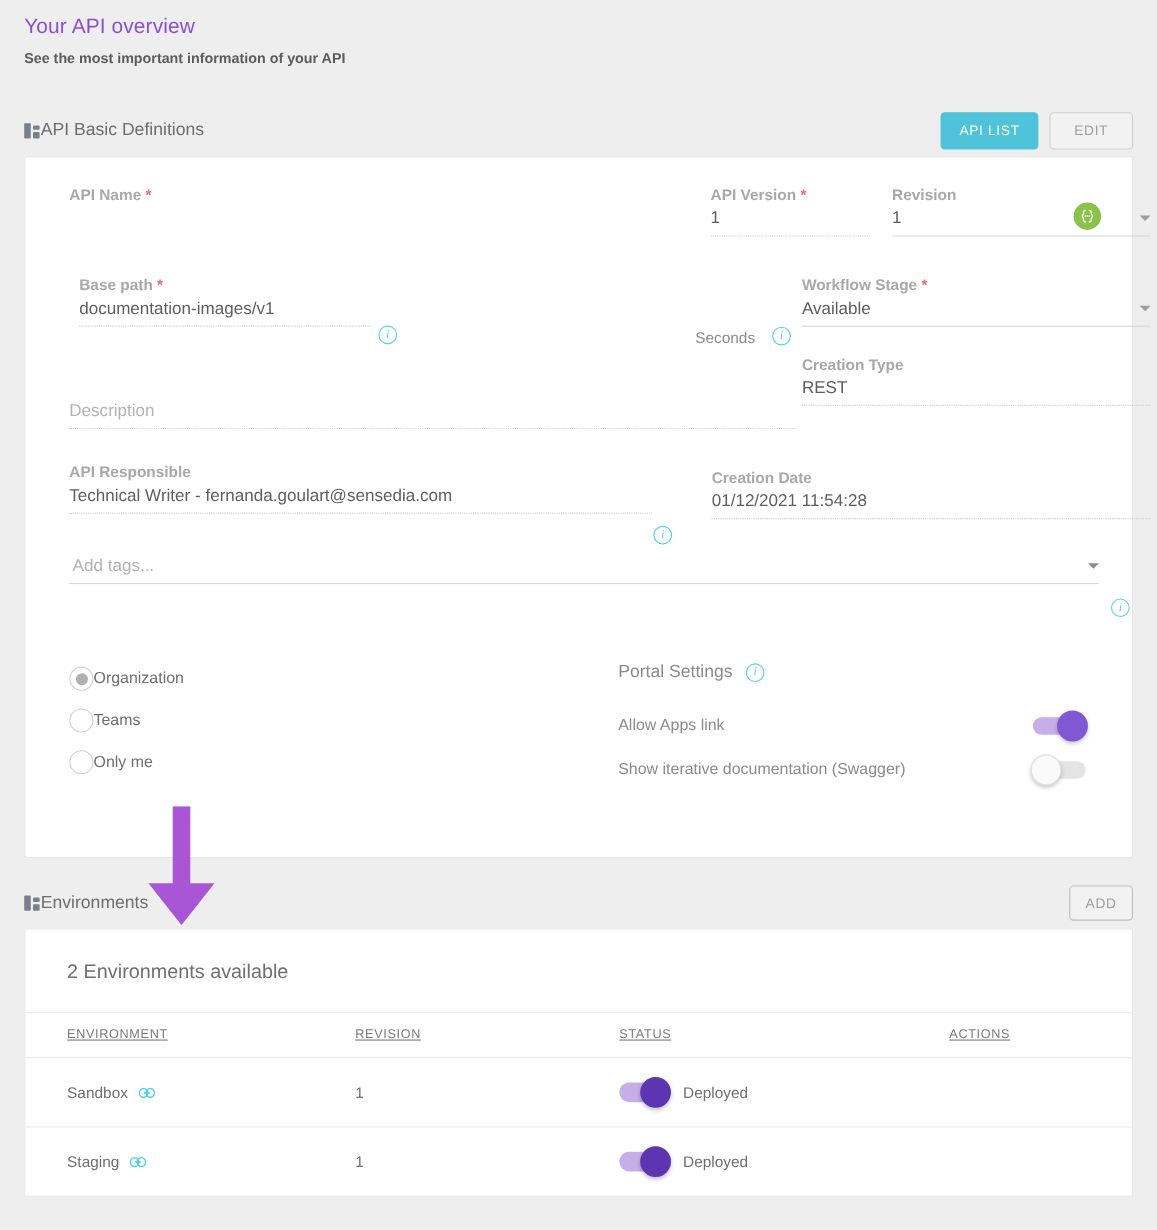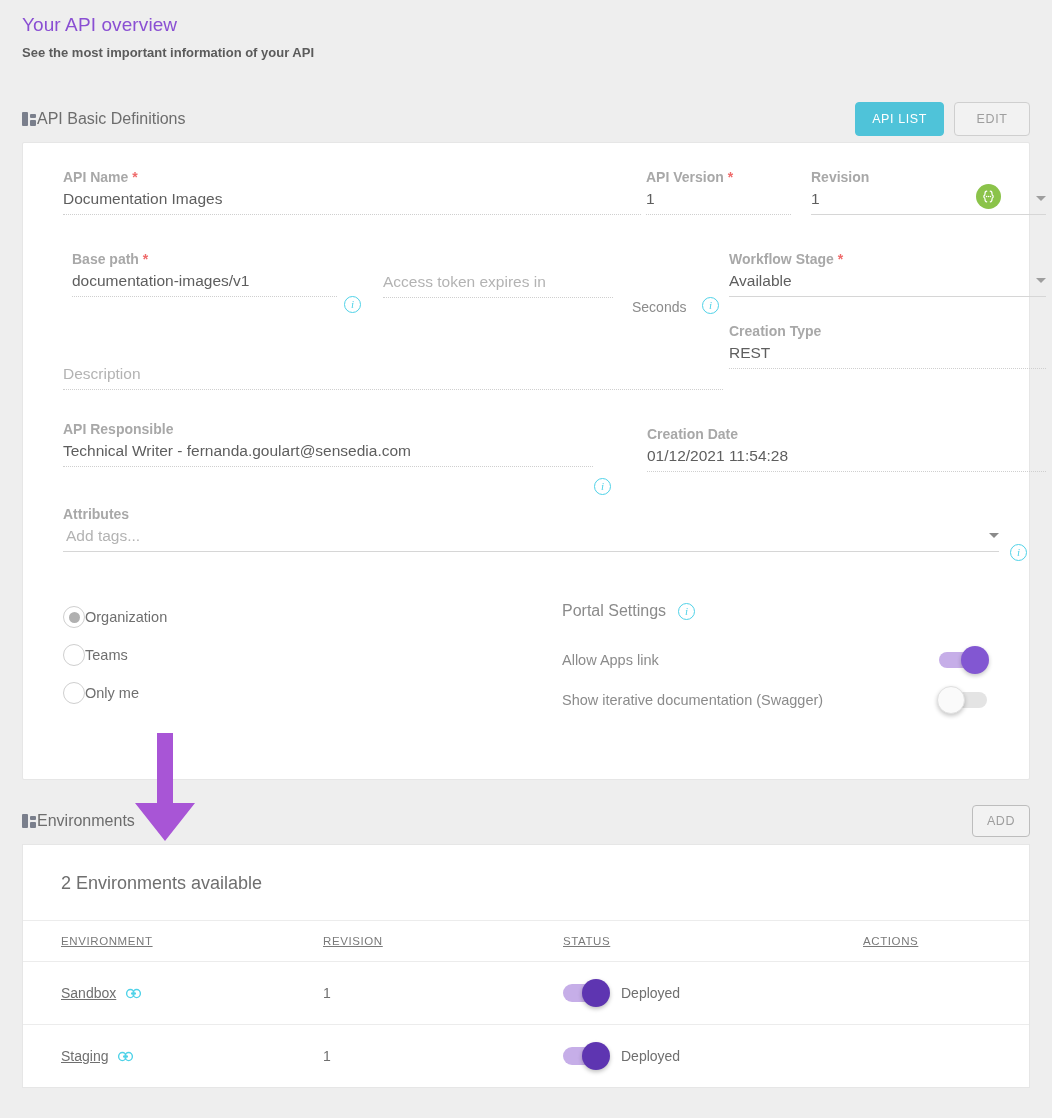--- a/index.html
+++ b/index.html
@@ -240,21 +240,21 @@
     vertical-align: middle;
   }
   table.env-table tr:last-child td { border-bottom: none; }
   .col-env    { width: 300px; padding-left: 38px !important; }
   .col-rev    { width: 240px; }
   .col-status { width: 300px; }
   .col-act    { width: auto; text-align: center; }
   th.col-env    { padding-left: 38px !important; }
   th.col-act    { text-align: center; }
 
-  .env-name-cell { display: flex; align-items: center; gap: 10px; text-decoration: underline; }
+  .env-name-cell { display: flex; align-items: center; gap: 10px; }
   .link-icon { width: 15px; height: 11px; flex: 0 0 auto; cursor: pointer; }
 
   .status-cell { display: flex; align-items: center; gap: 14px; }
   .sw-sm { width: 44px; height: 18px; border-radius: 10px; position: relative; cursor: pointer; flex:0 0 auto;}
   .sw-sm .track { position:absolute; inset:0; border-radius:10px; background:#c6aee8; }
   .sw-sm .knob {
     position:absolute; right:-3px; top:-5px;
     width:28px; height:28px; border-radius:50%;
     background:#5e35b1; box-shadow:0 2px 4px rgba(0,0,0,.25);
   }
@@ -292,21 +292,20 @@
     <button class="btn btn-primary">API LIST</button>
     <button class="btn btn-ghost">EDIT</button>
   </div>
 </div>
 
 <div class="card card-basic">
 
   <div class="row" style="height:72px;">
     <div class="field abs" style="left:20px; top:8px; width:578px;">
       <span class="f-label"><span>API Name</span> <span class="req">*</span></span>
-      <div class="f-value line-dotted">Documentation Images</div>
     </div>
     <div class="field abs" style="left:603px; top:8px; width:145px;">
       <span class="f-label"><span>API Version</span> <span class="req">*</span></span>
       <div class="f-value line-dotted">1</div>
     </div>
     <div class="field abs" style="left:768px; top:8px; width:235px;">
       <span class="f-label">Revision</span>
       <div class="f-value line-solid" style="display:flex; align-items:flex-end; justify-content:space-between;">
         <span>1</span>
         <span class="caret" style="margin-bottom:7px;"></span>
@@ -323,23 +322,20 @@
     </div>
   </div>
 
   <div class="row" style="height:90px;">
     <div class="field abs" style="left:4px; top:18px; width:265px;margin-left:25px;">
       <span class="f-label"><span>Base path</span> <span class="req">*</span></span>
       <div class="f-value line-dotted">documentation-images/v1</div>
     </div>
     <div class="abs info-icon" style="left:301px; top:63px;">i</div>
 
-    <div class="field abs" style="left:340px; top:18px; width:230px;">
-      <div class="f-value line-dotted f-placeholder" style="margin-top:22px;">Access token expires in</div>
-    </div>
     <div class="abs" style="left:589px; top:66px; font-size:14px; color:#8b8b8b;">Seconds</div>
     <div class="abs info-icon" style="left:659px; top:64px;">i</div>
 
     <div class="field abs" style="left:686px; top:18px; width:317px;">
       <span class="f-label"><span>Workflow Stage</span> <span class="req">*</span></span>
       <div class="f-value line-solid" style="display:flex; align-items:flex-end; justify-content:space-between;">
         <span>Available</span>
         <span class="caret" style="margin-bottom:7px;"></span>
       </div>
     </div>
@@ -362,21 +358,20 @@
     </div>
     <div class="abs info-icon" style="left:551px; top:70px;">i</div>
     <div class="field abs" style="left:604px; top:18px; width:399px;">
       <span class="f-label">Creation Date</span>
       <div class="f-value line-dotted">01/12/2021 11:54:28</div>
     </div>
   </div>
 
   <div class="row" style="height:78px;">
     <div class="field abs" style="left:20px; top:10px; width:936px;">
-      <span class="f-label">Attributes</span>
       <div class="f-value line-solid" style="display:flex; align-items:flex-end; justify-content:space-between; padding-left:3px;">
         <span class="f-placeholder">Add tags...</span>
         <span class="caret" style="margin-bottom:7px; border-top-color:#8b8b8b;"></span>
       </div>
     </div>
     <div class="abs info-icon" style="left:967px; top:48px;">i</div>
   </div>
 
   <div class="row" style="height:170px;">
 

